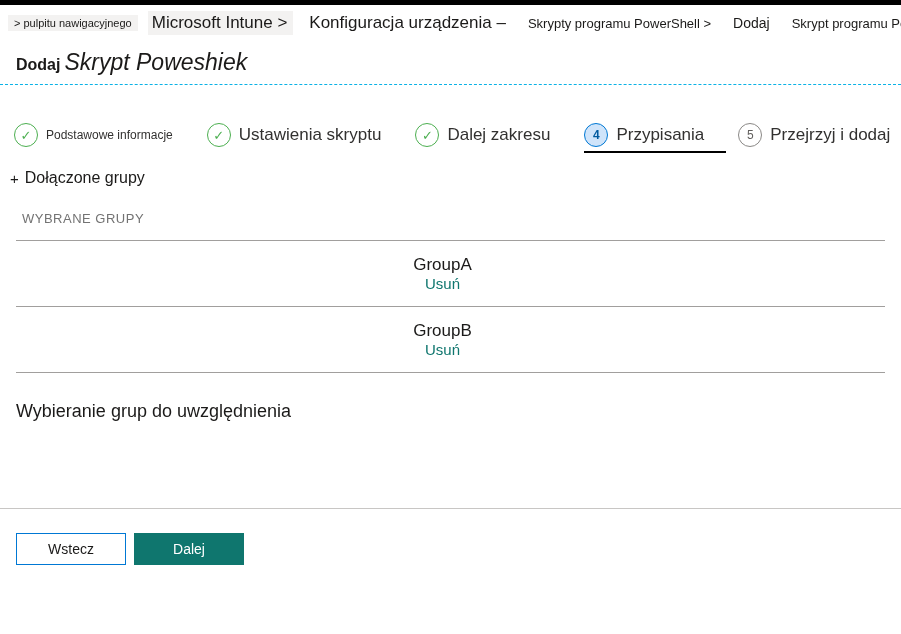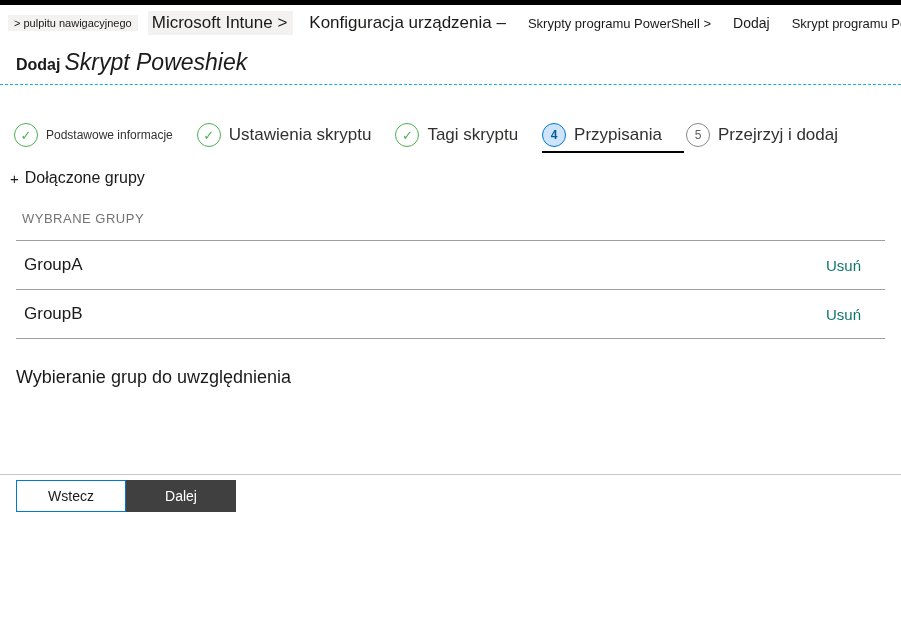--- a/index.html
+++ b/index.html
@@ -50,21 +50,21 @@
       font-style: italic;
     }
     .dashed-divider {
       border: none;
       border-top: 1.5px dashed #0ab2e6;
       margin: 0 0 38px 0;
     }
     .wizard-steps {
       display: flex;
       align-items: center;
-      gap: 2px;
+      gap: 12px;
       padding: 0 14px 0 14px;
       margin-bottom: 14px;
     }
     .step {
       display: flex;
       align-items: center;
       gap: 8px;
       padding-right: 22px;
       cursor: pointer;
       position: relative;
@@ -130,52 +130,54 @@
       margin: 8px 16px 0 16px;
       border-top: 1px solid #a19f9d;
     }
     .group-row {
       display: flex;
       justify-content: space-between;
       align-items: center;
       padding: 14px 24px 14px 8px;
       border-bottom: 1px solid #a19f9d;
       font-size: 17px;
+      flex-direction: column;
     }
     .group-row .remove {
       font-size: 15px;
       color: #0f766e;
       cursor: pointer;
     }
     .select-groups-label {
       padding: 28px 16px 0 16px;
       font-size: 18px;
     }
     .footer {
       position: relative;
       margin-top: 86px;
       border-top: 1px solid #c8c6c4;
-      padding: 5px 16px 20px 16px;
-      display: flex;
+      padding: 24px 16px 20px 16px;
+      display: flex;
+      gap: 8px;
     }
     .btn {
       min-width: 110px;
       height: 32px;
       font-size: 14px;
       border: none;
       cursor: pointer;
       font-family: inherit;
     }
     .btn-secondary {
       background: #fff;
       border: 1px solid #0078d4;
       color: #1b1a19;
     }
     .btn-primary {
-      background: #404040;
+      background: #0f766e;
       color: #fff;
     }
   </style>
 </head>
 <body>
 
 <div class="topbar"></div>
 
 <nav class="breadcrumb">
   <span class="bc-top-dashboard">&gt; pulpitu nawigacyjnego</span>
@@ -197,21 +199,21 @@
   <div class="step small">
     <span class="step-circle done"></span>
     <span class="step-label" style="font-size:12px">Podstawowe informacje</span>
   </div>
   <div class="step">
     <span class="step-circle done"></span>
     <span class="step-label">Ustawienia skryptu</span>
   </div>
   <div class="step">
     <span class="step-circle done"></span>
-    <span class="step-label">Tagi skryptu</span>
+    <span class="step-label">Dalej zakresu</span>
   </div>
   <div class="step active-step">
     <span class="step-circle active">4</span>
     <span class="step-label">Przypisania</span>
   </div>
   <div class="step">
     <span class="step-circle upcoming">5</span>
     <span class="step-label">Przejrzyj i dodaj</span>
   </div>
 </div>

